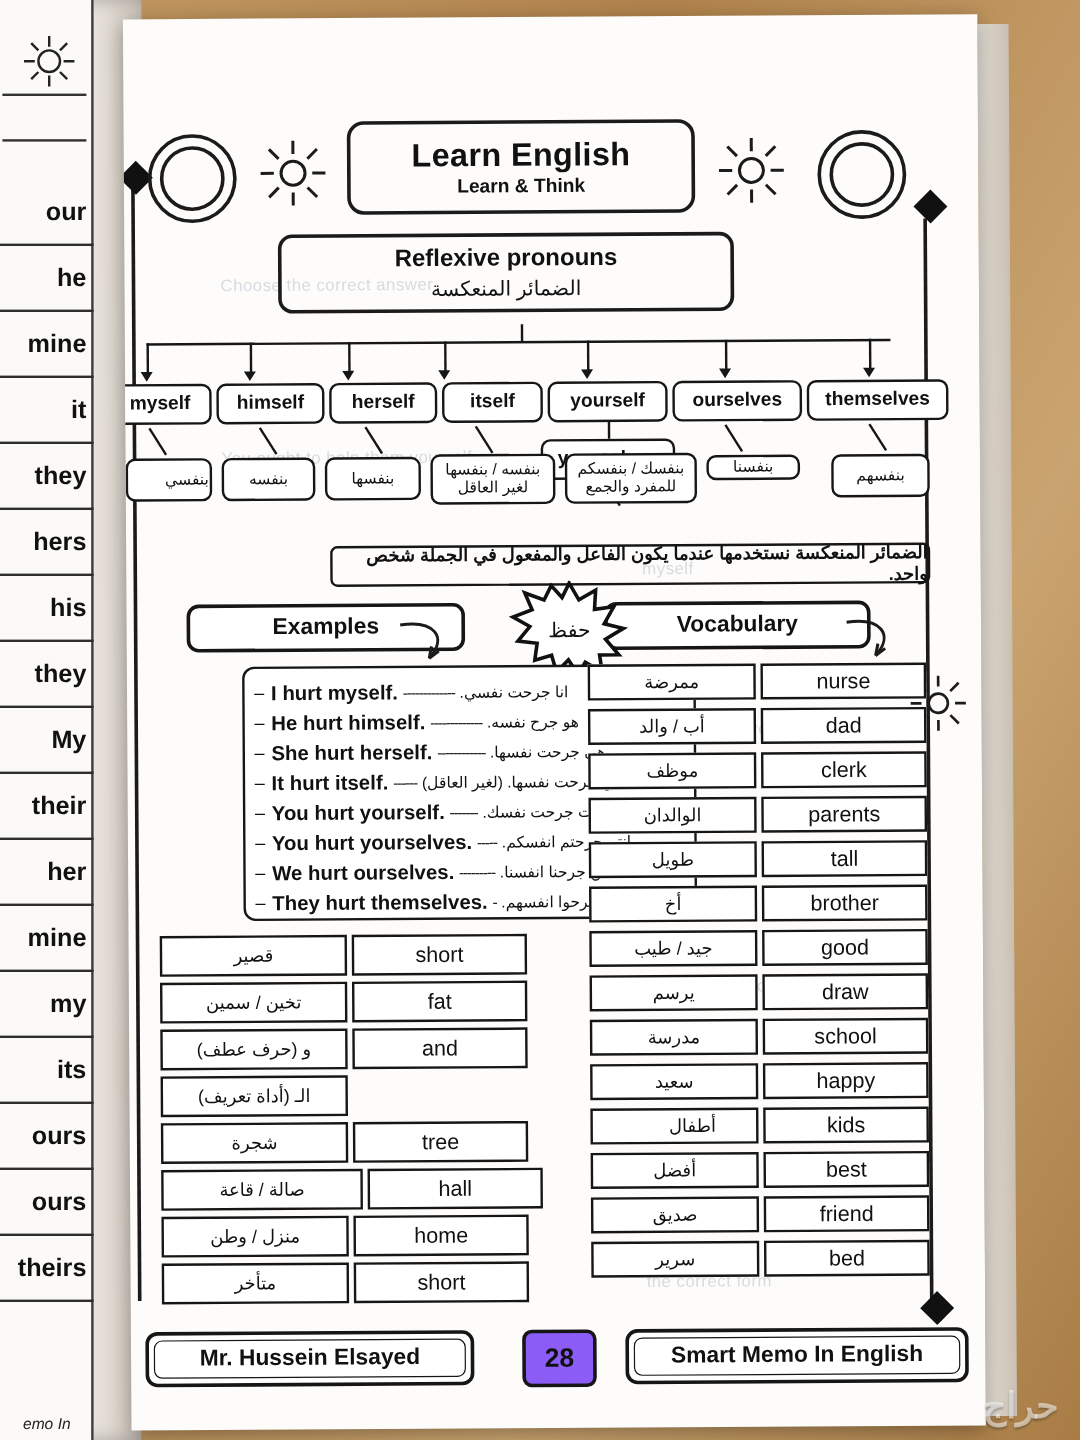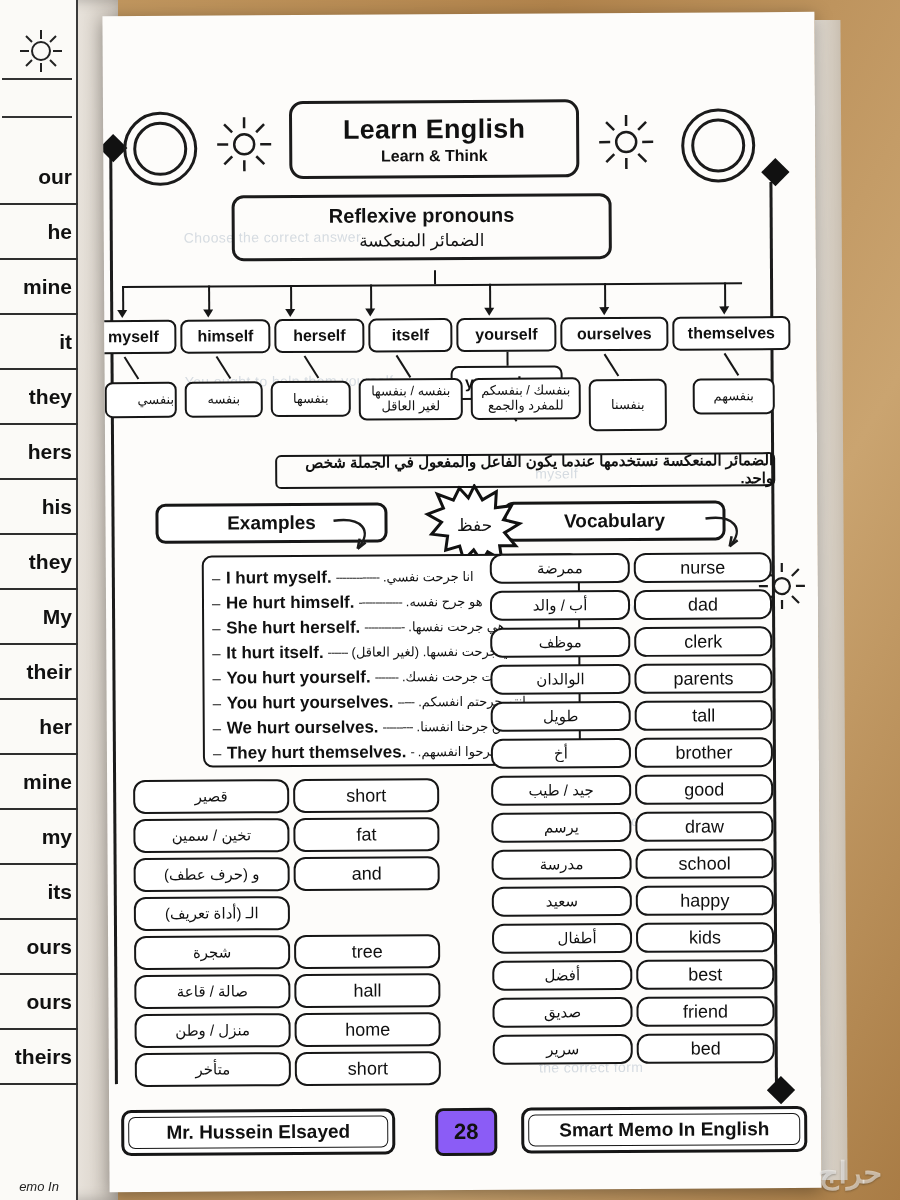--- a/index.html
+++ b/index.html
@@ -145,21 +145,21 @@
   .ex-row { display:flex; align-items:center; height:25px; }
   .ex-dash { width:14px; font-size:15px; color:#111; }
   .ex-en { font-size:17px; font-weight:600; color:#111; white-space:nowrap; }
   .ex-dots { flex:0 0 auto; font-size:13px; color:#222; margin:0 4px; letter-spacing:-1px;}
   .ex-ar { font-size:13px; color:#111; direction:rtl; white-space:nowrap; }
 
   
   .vtable { position:absolute; }
   .vrow { display:flex; }
   .vcell {
-    border:2px solid #161616; border-radius:12px;
+    border:2px solid #161616; border-radius:0;
     display:flex; align-items:center; justify-content:center;
     background:#fff; color:#111;
   }
   .v-ar { font-size:15px; direction:rtl; }
   .v-en { font-size:18px; }
 
   
   .foot-box {
     position:absolute; height:46px; border:3px solid #161616; border-radius:10px;
     display:flex; align-items:center; justify-content:center;
@@ -337,21 +337,21 @@
       <div class="connector" style="left:292px; top:84px; width:26px; transform:rotate(58deg);"></div>
       <div class="connector" style="left:400px; top:132px; width:22px; transform:rotate(58deg);"></div>
       <div class="connector" style="left:500px; top:84px; width:26px; transform:rotate(58deg);"></div>
       <div class="connector" style="left:620px; top:84px; width:26px; transform:rotate(58deg);"></div>
 
       <div class="ar-box" style="left:0px;   top:110px; width:72px; height:36px;padding-left:32px;">بنفسي</div>
       <div class="ar-box" style="left:80px;  top:110px; width:78px; height:36px;">بنفسه</div>
       <div class="ar-box" style="left:166px; top:110px; width:80px; height:36px;">بنفسها</div>
       <div class="ar-box" style="left:366px; top:108px; width:110px; height:42px;">بنفسك / بنفسكم للمفرد والجمع</div>
       <div class="ar-box" style="left:254px; top:108px; width:104px; height:42px;">بنفسه / بنفسها لغير العاقل</div>
-      <div class="ar-box" style="left:484px; top:110px; width:78px;  height:52px;">بنفسنا</div>
+      <div class="ar-box" style="left:484px; top:110px; width:78px;  height:21px;">بنفسنا</div>
       <div class="ar-box" style="left:588px; top:110px; width:82px;  height:36px;">بنفسهم</div>
     </div>
 
     <div class="note-box">الضمائر المنعكسة نستخدمها عندما يكون الفاعل والمفعول في الجملة شخص واحد.</div>
 
     <div class="sec-box" style="left:50px; top:488px; width:232px;">Examples</div>
     <div class="sec-box" style="left:398px; top:488px; width:222px;">Vocabulary</div>
 
     <svg style="position:absolute; left:222px; top:500px; width:50px; height:44px;" viewBox="0 0 50 44">
       <path d="M6,6 C34,2 46,16 30,34" fill="none" stroke="#1b1b1b" stroke-width="2.5"></path>
@@ -432,21 +432,21 @@
           <div class="vcell v-en" style="width:146px;height:34px;">and</div>
         </div>
         <div class="vrow" style="margin-bottom: 5px;">
           <div class="vcell v-ar" style="width:156px;height:34px;margin-right:4px;">الـ (أداة تعريف)</div>
         </div>
         <div class="vrow" style="margin-bottom: 5px;">
           <div class="vcell v-ar" style="width:156px;height:34px;margin-right:4px;">شجرة</div>
           <div class="vcell v-en" style="width:146px;height:34px;">tree</div>
         </div>
         <div class="vrow" style="margin-bottom: 5px;">
-          <div class="vcell v-ar" style="width:156px;height:34px;margin-right:4px;">صالة / قاعة</div>
+          <div class="vcell v-ar" style="width:168px;height:34px;margin-right:4px;">صالة / قاعة</div>
           <div class="vcell v-en" style="width:146px;height:34px;">hall</div>
         </div>
         <div class="vrow" style="margin-bottom: 5px;">
           <div class="vcell v-ar" style="width:156px;height:34px;margin-right:4px;">منزل / وطن</div>
           <div class="vcell v-en" style="width:146px;height:34px;">home</div>
         </div>
         <div class="vrow" style="margin-bottom: 5px;">
           <div class="vcell v-ar" style="width:156px;height:34px;margin-right:4px;">متأخر</div>
           <div class="vcell v-en" style="width:146px;height:34px;">short</div>
         </div>

